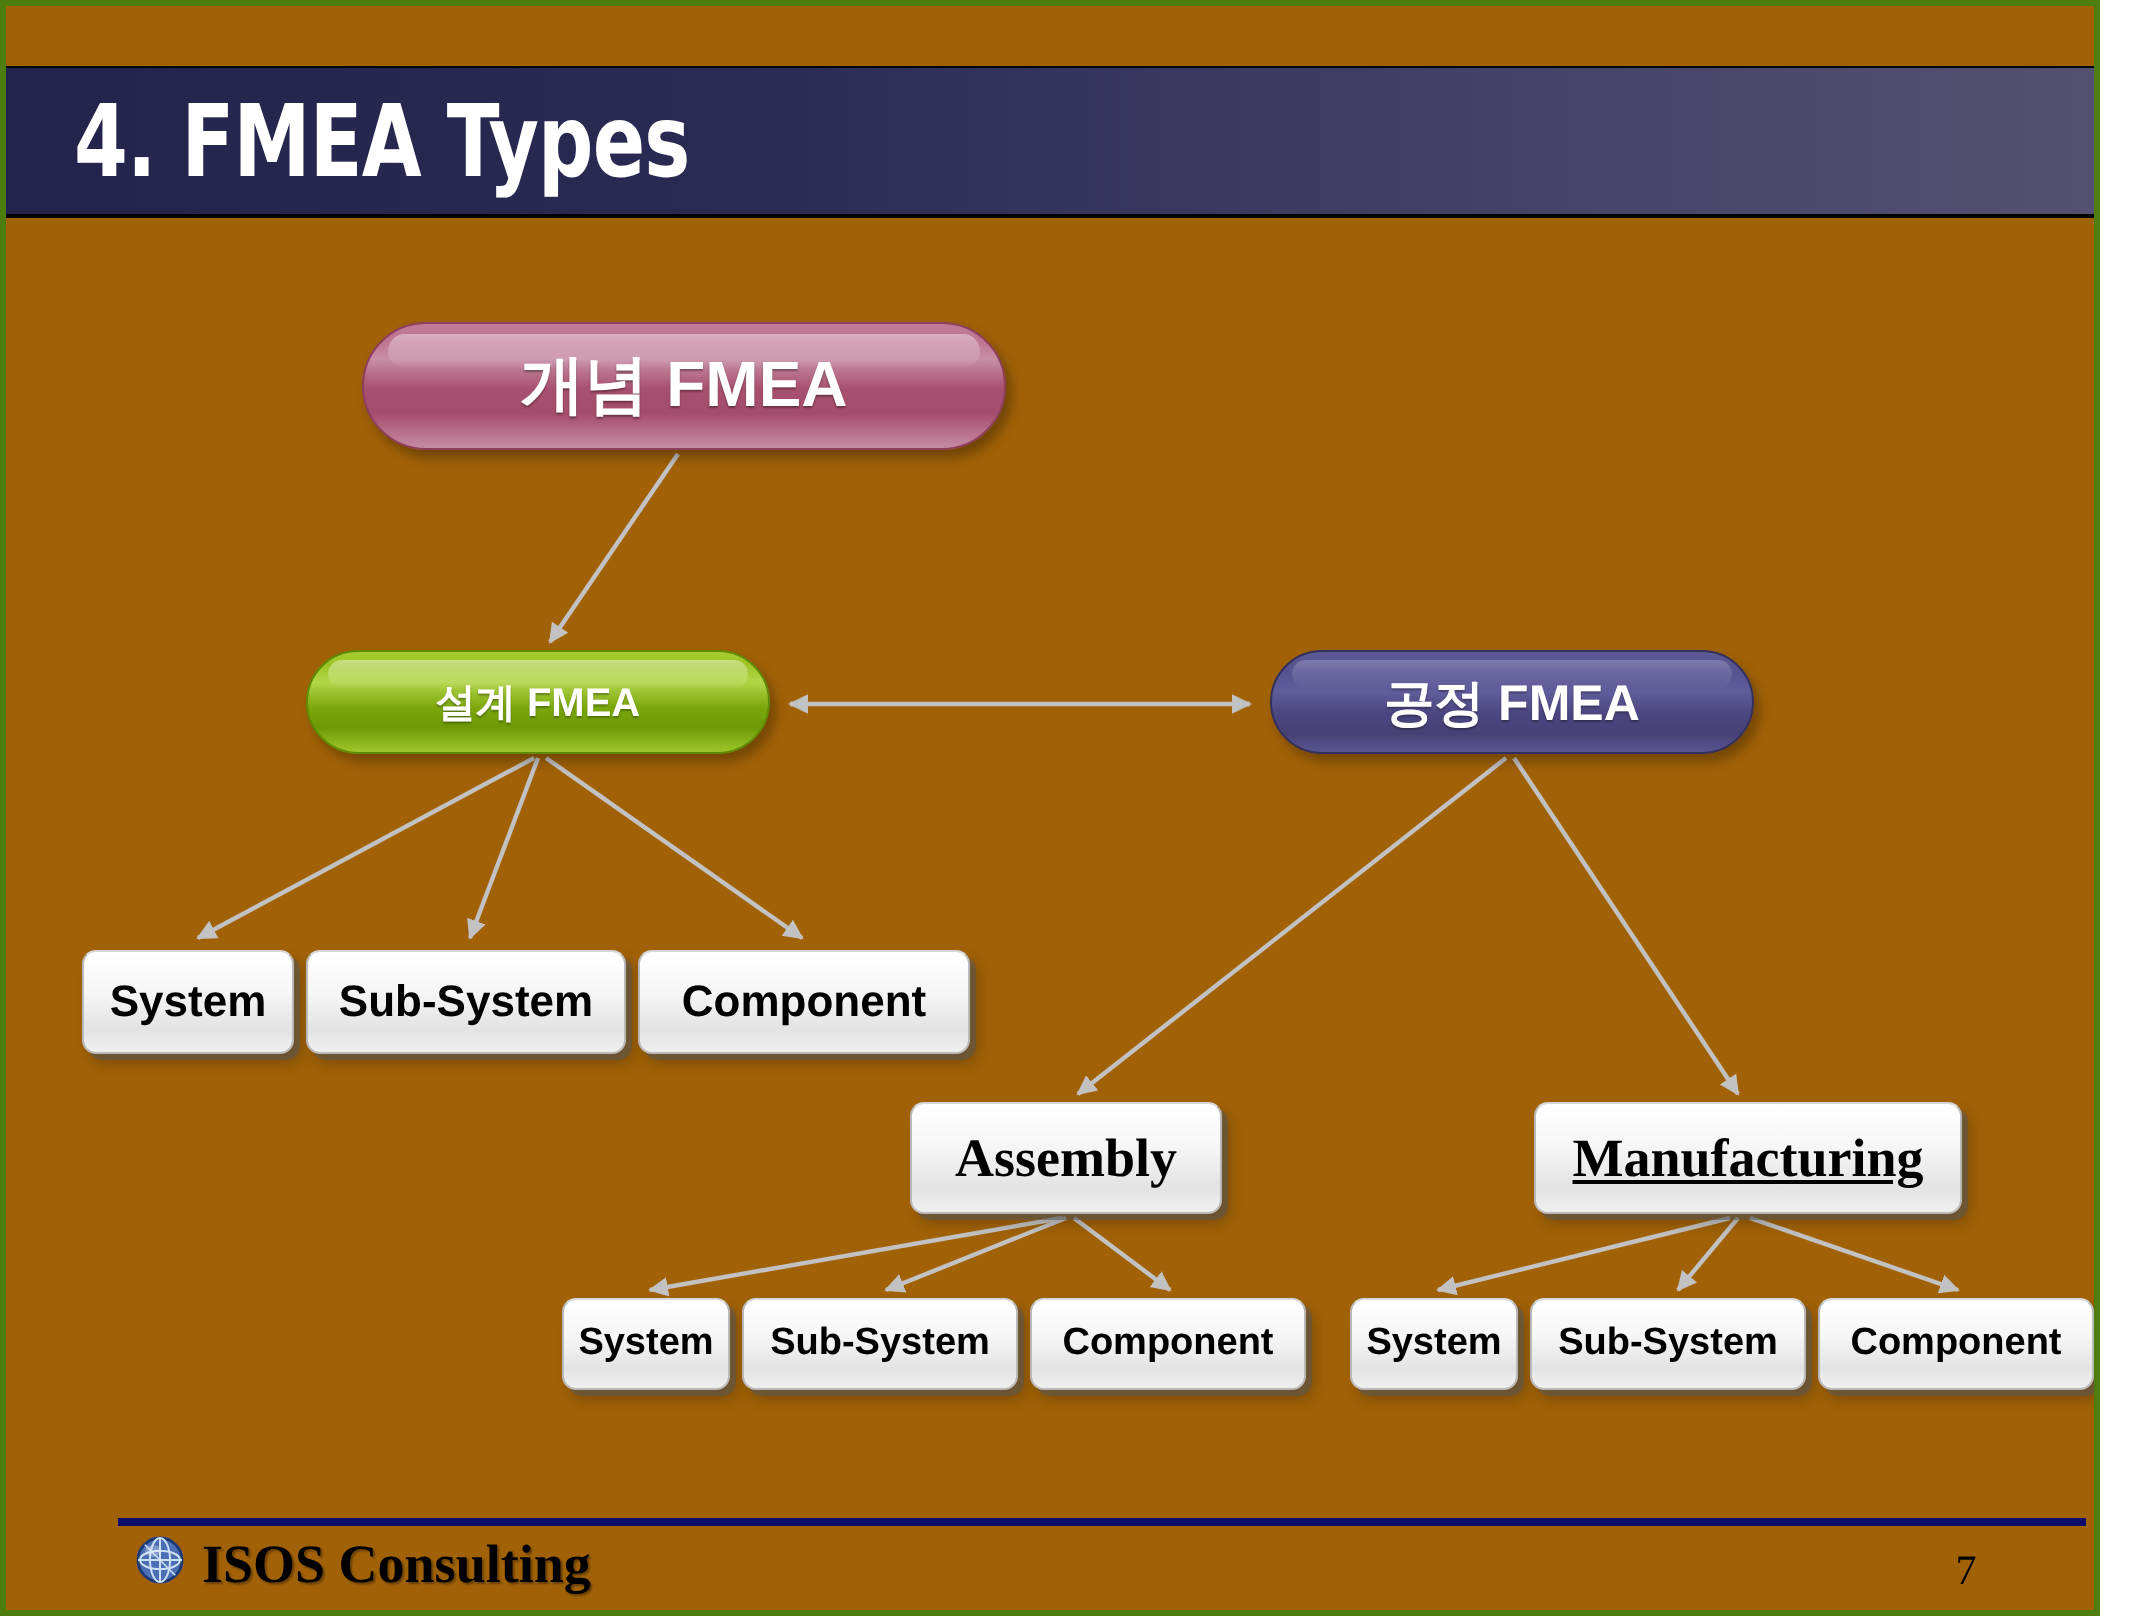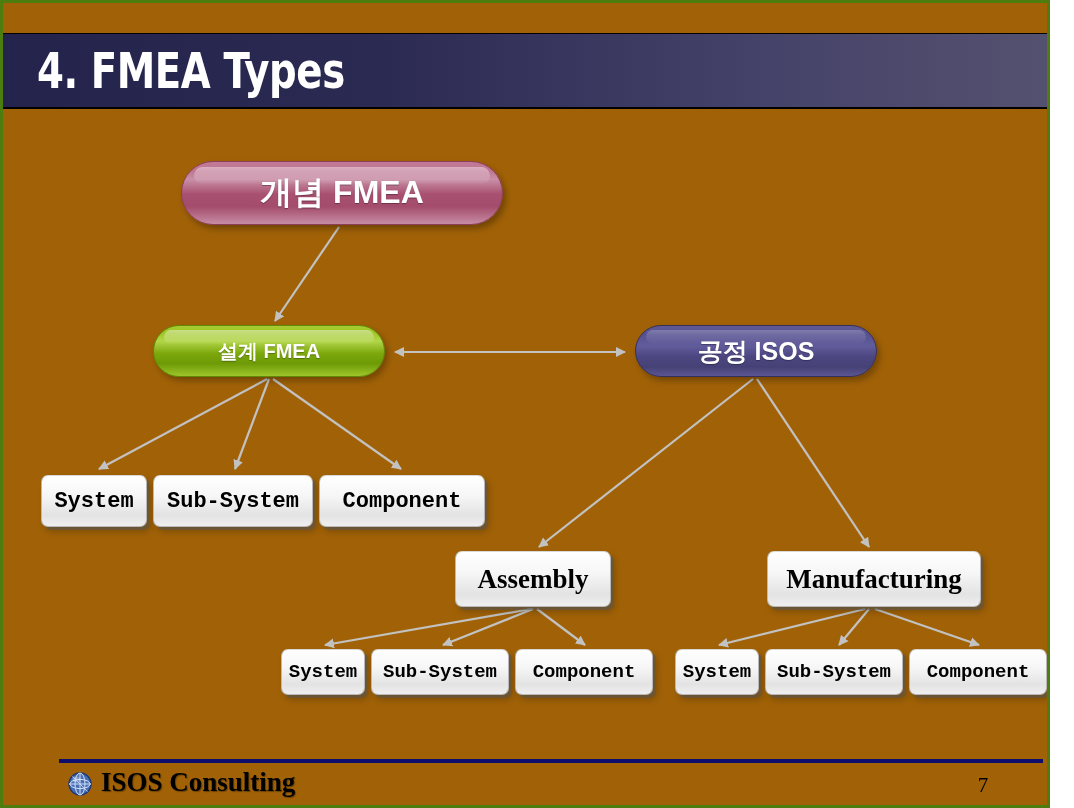--- a/index.html
+++ b/index.html
@@ -163,31 +163,31 @@
     box-sizing: border-box;
     border-radius: 7px;
     color: #000000;
     font-weight: 700;
     background: linear-gradient(to bottom, #ffffff 0%, #f6f6f6 40%, #e3e3e3 78%, #efefef 100%);
     border: 1px solid #b9b9b9;
     border-top: 1px solid #d8d8d8;
     box-shadow: 3px 3px 0 rgba(90,90,90,0.55), 4px 5px 7px rgba(0,0,0,0.22);
     white-space: nowrap;
   }
-  .box.sans { font-family: Liberation Mono, monospace; }
+  .box.sans { font-family: Liberation Sans, sans-serif; }
   .box.serif { font-family: "Liberation Serif", serif; }
 
   
   #box-d-system      { left: 38px;  top: 366px; width: 106px; height: 52px; font-size: 22px; }
   #box-d-subsystem   { left: 150px; top: 366px; width: 160px; height: 52px; font-size: 22px; }
   #box-d-component   { left: 316px; top: 366px; width: 166px; height: 52px; font-size: 22px; }
 
   
   #box-assembly      { left: 452px; top: 442px; width: 156px; height: 56px; font-size: 27px; }
-  #box-manufacturing { left: 764px; top: 442px; width: 214px; height: 56px; font-size: 27px; }
+  #box-manufacturing { left: 764px; top: 442px; width: 214px; height: 56px; font-size: 27px; text-decoration: underline; }
 
   
   #box-a-system      { left: 278px; top: 540px; width: 84px;  height: 46px; font-size: 19px; }
   #box-a-subsystem   { left: 368px; top: 540px; width: 138px; height: 46px; font-size: 19px; }
   #box-a-component   { left: 512px; top: 540px; width: 138px; height: 46px; font-size: 19px; }
 
   
   #box-m-system      { left: 672px; top: 540px; width: 84px;  height: 46px; font-size: 19px; }
   #box-m-subsystem   { left: 762px; top: 540px; width: 138px; height: 46px; font-size: 19px; }
   #box-m-component   { left: 906px; top: 540px; width: 138px; height: 46px; font-size: 19px; }
@@ -206,21 +206,21 @@
     top: 10px;
     width: 984px;
     height: 4px;
     background: #0d0d6b;
   }
   #footer-brand {
     position: absolute;
     left: 64px;
     top: 18px;
     display: flex;
-    align-items: flex-end;
+    align-items: flex-start;
     gap: 8px;
   }
   #brand-label {
     font-family: "Liberation Serif", serif;
     font-weight: 700;
     font-size: 27px;
     color: #000000;
     text-shadow: 1px 1px 1px rgba(0,0,0,0.35);
     line-height: 30px;
   }
@@ -276,21 +276,21 @@
         <path d="M862,500 L716,536" marker-end="url(#ah)"></path>
         <path d="M866,500 L836,536" marker-end="url(#ah)"></path>
         <path d="M872,500 L976,536" marker-end="url(#ah)"></path>
       </g>
     </svg>
 
     <div class="pill" id="node-concept">개념 FMEA</div>
 
     <div class="pill" id="node-design">설계 FMEA</div>
 
-    <div class="pill" id="node-process">공정 ISOS</div>
+    <div class="pill" id="node-process">공정 FMEA</div>
 
     <div class="box sans" id="box-d-system">System</div>
     <div class="box sans" id="box-d-subsystem">Sub-System</div>
     <div class="box sans" id="box-d-component">Component</div>
 
     <div class="box serif" id="box-assembly">Assembly</div>
     <div class="box serif" id="box-manufacturing">Manufacturing</div>
 
     <div class="box sans" id="box-a-system">System</div>
     <div class="box sans" id="box-a-subsystem">Sub-System</div>

